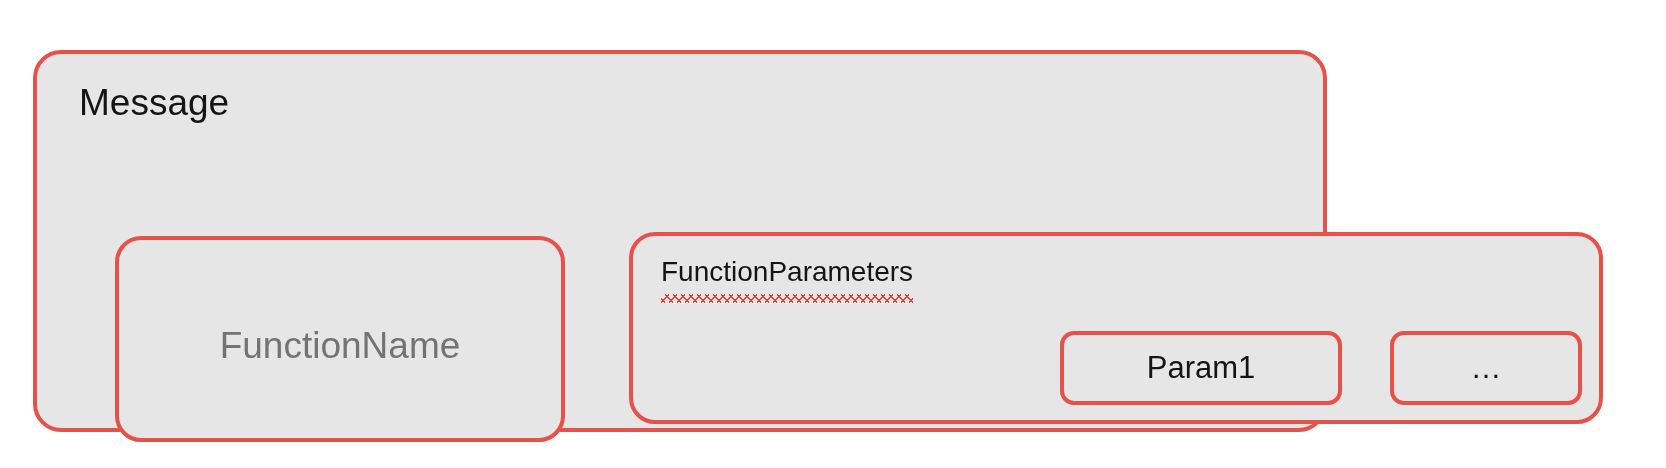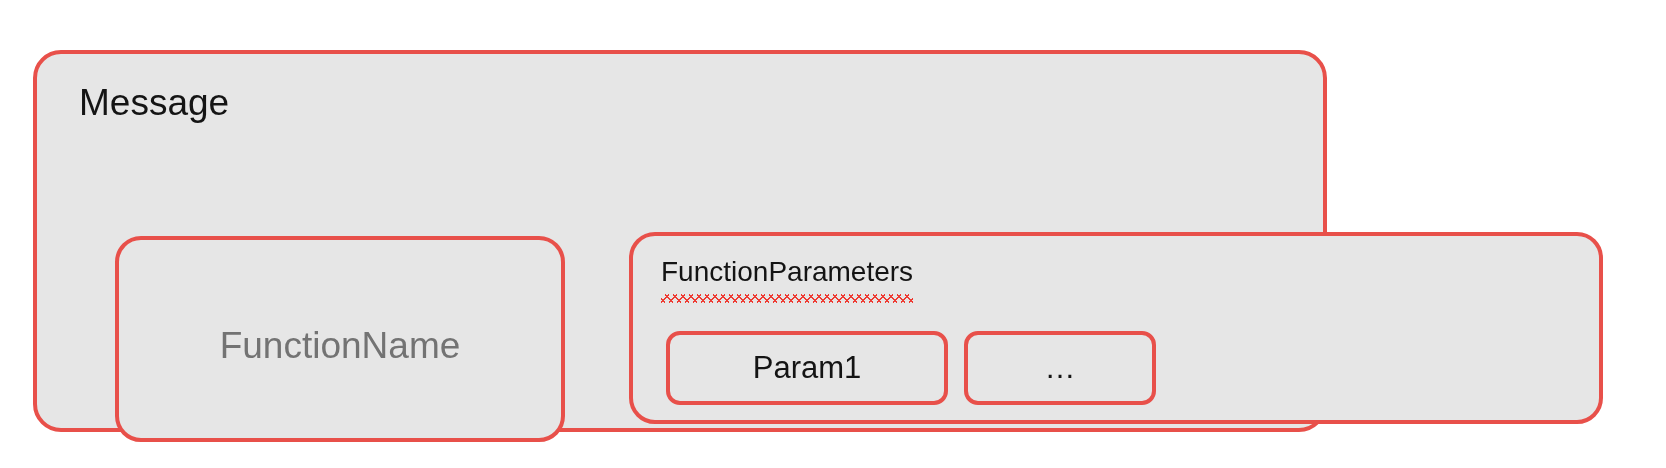--- a/index.html
+++ b/index.html
@@ -95,21 +95,22 @@
 
   
   #param-row {
     position: absolute;
     left: 33px;
     top: 95px;
     width: 916px;
     height: 74px;
     display: flex;
     align-items: center;
-    gap: 16px;
+    gap: 48px;
+    justify-content: flex-end;
   }
   .param-chip {
     box-sizing: border-box;
     height: 74px;
     background: #e6e6e6;
     border: 4px solid #e8504a;
     border-radius: 14px;
     display: flex;
     align-items: center;
     justify-content: center;

